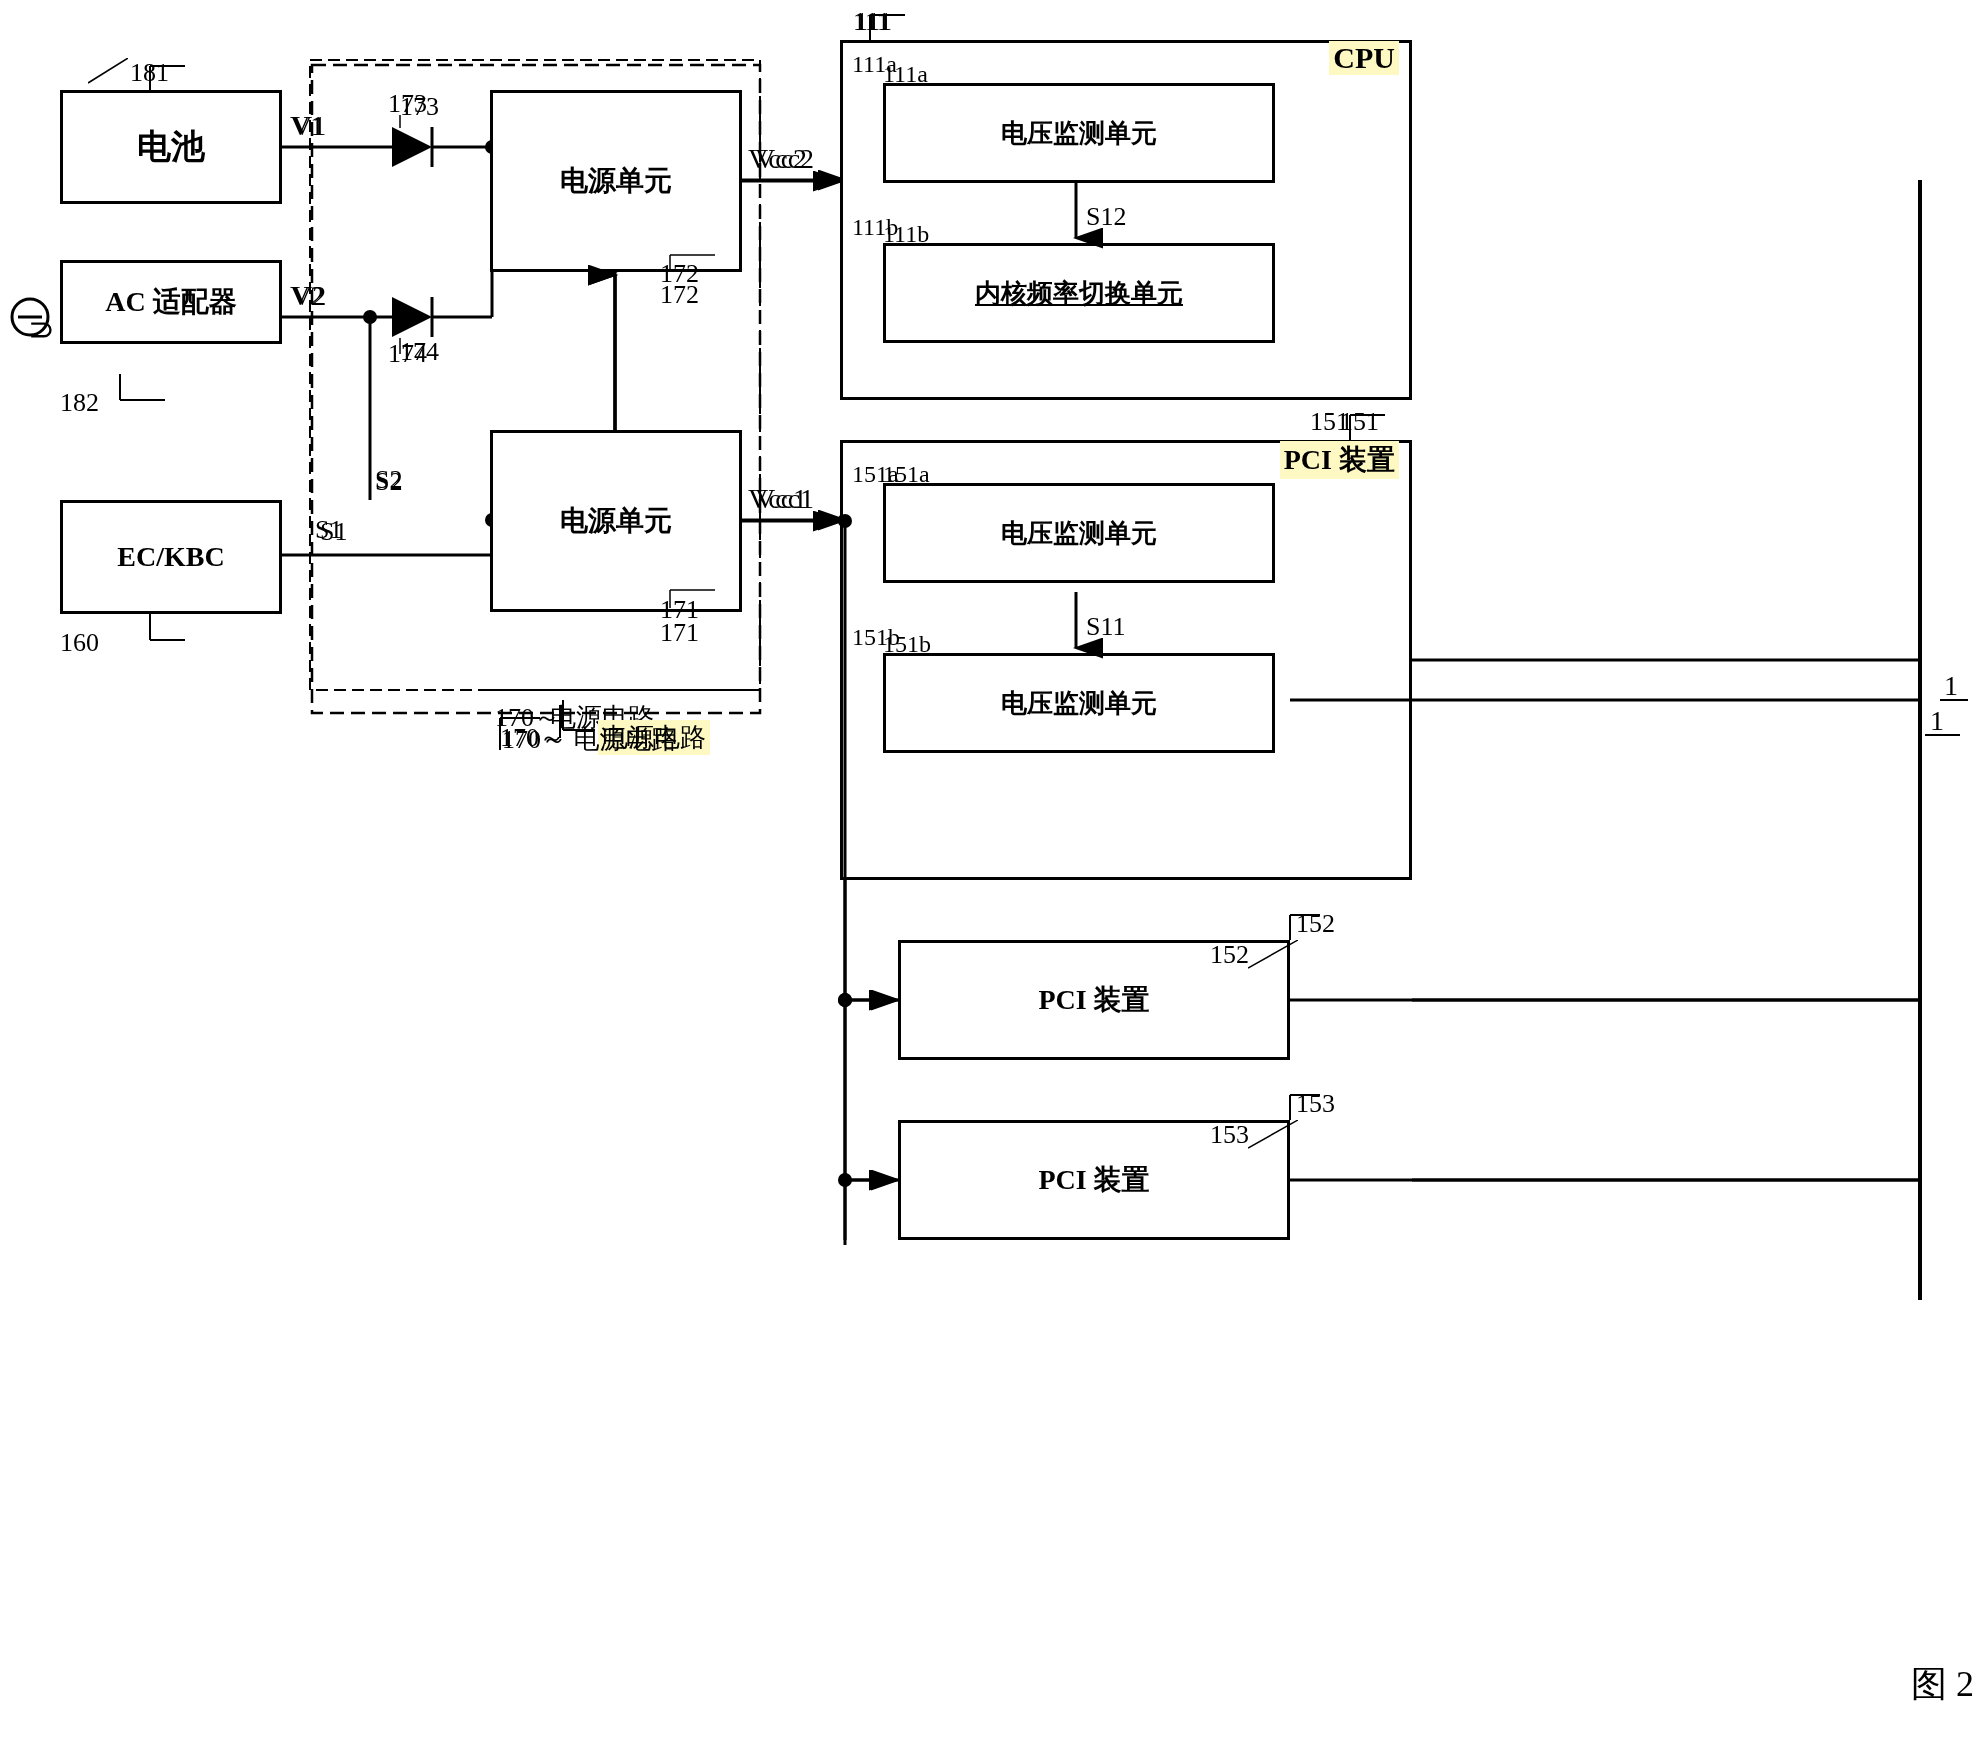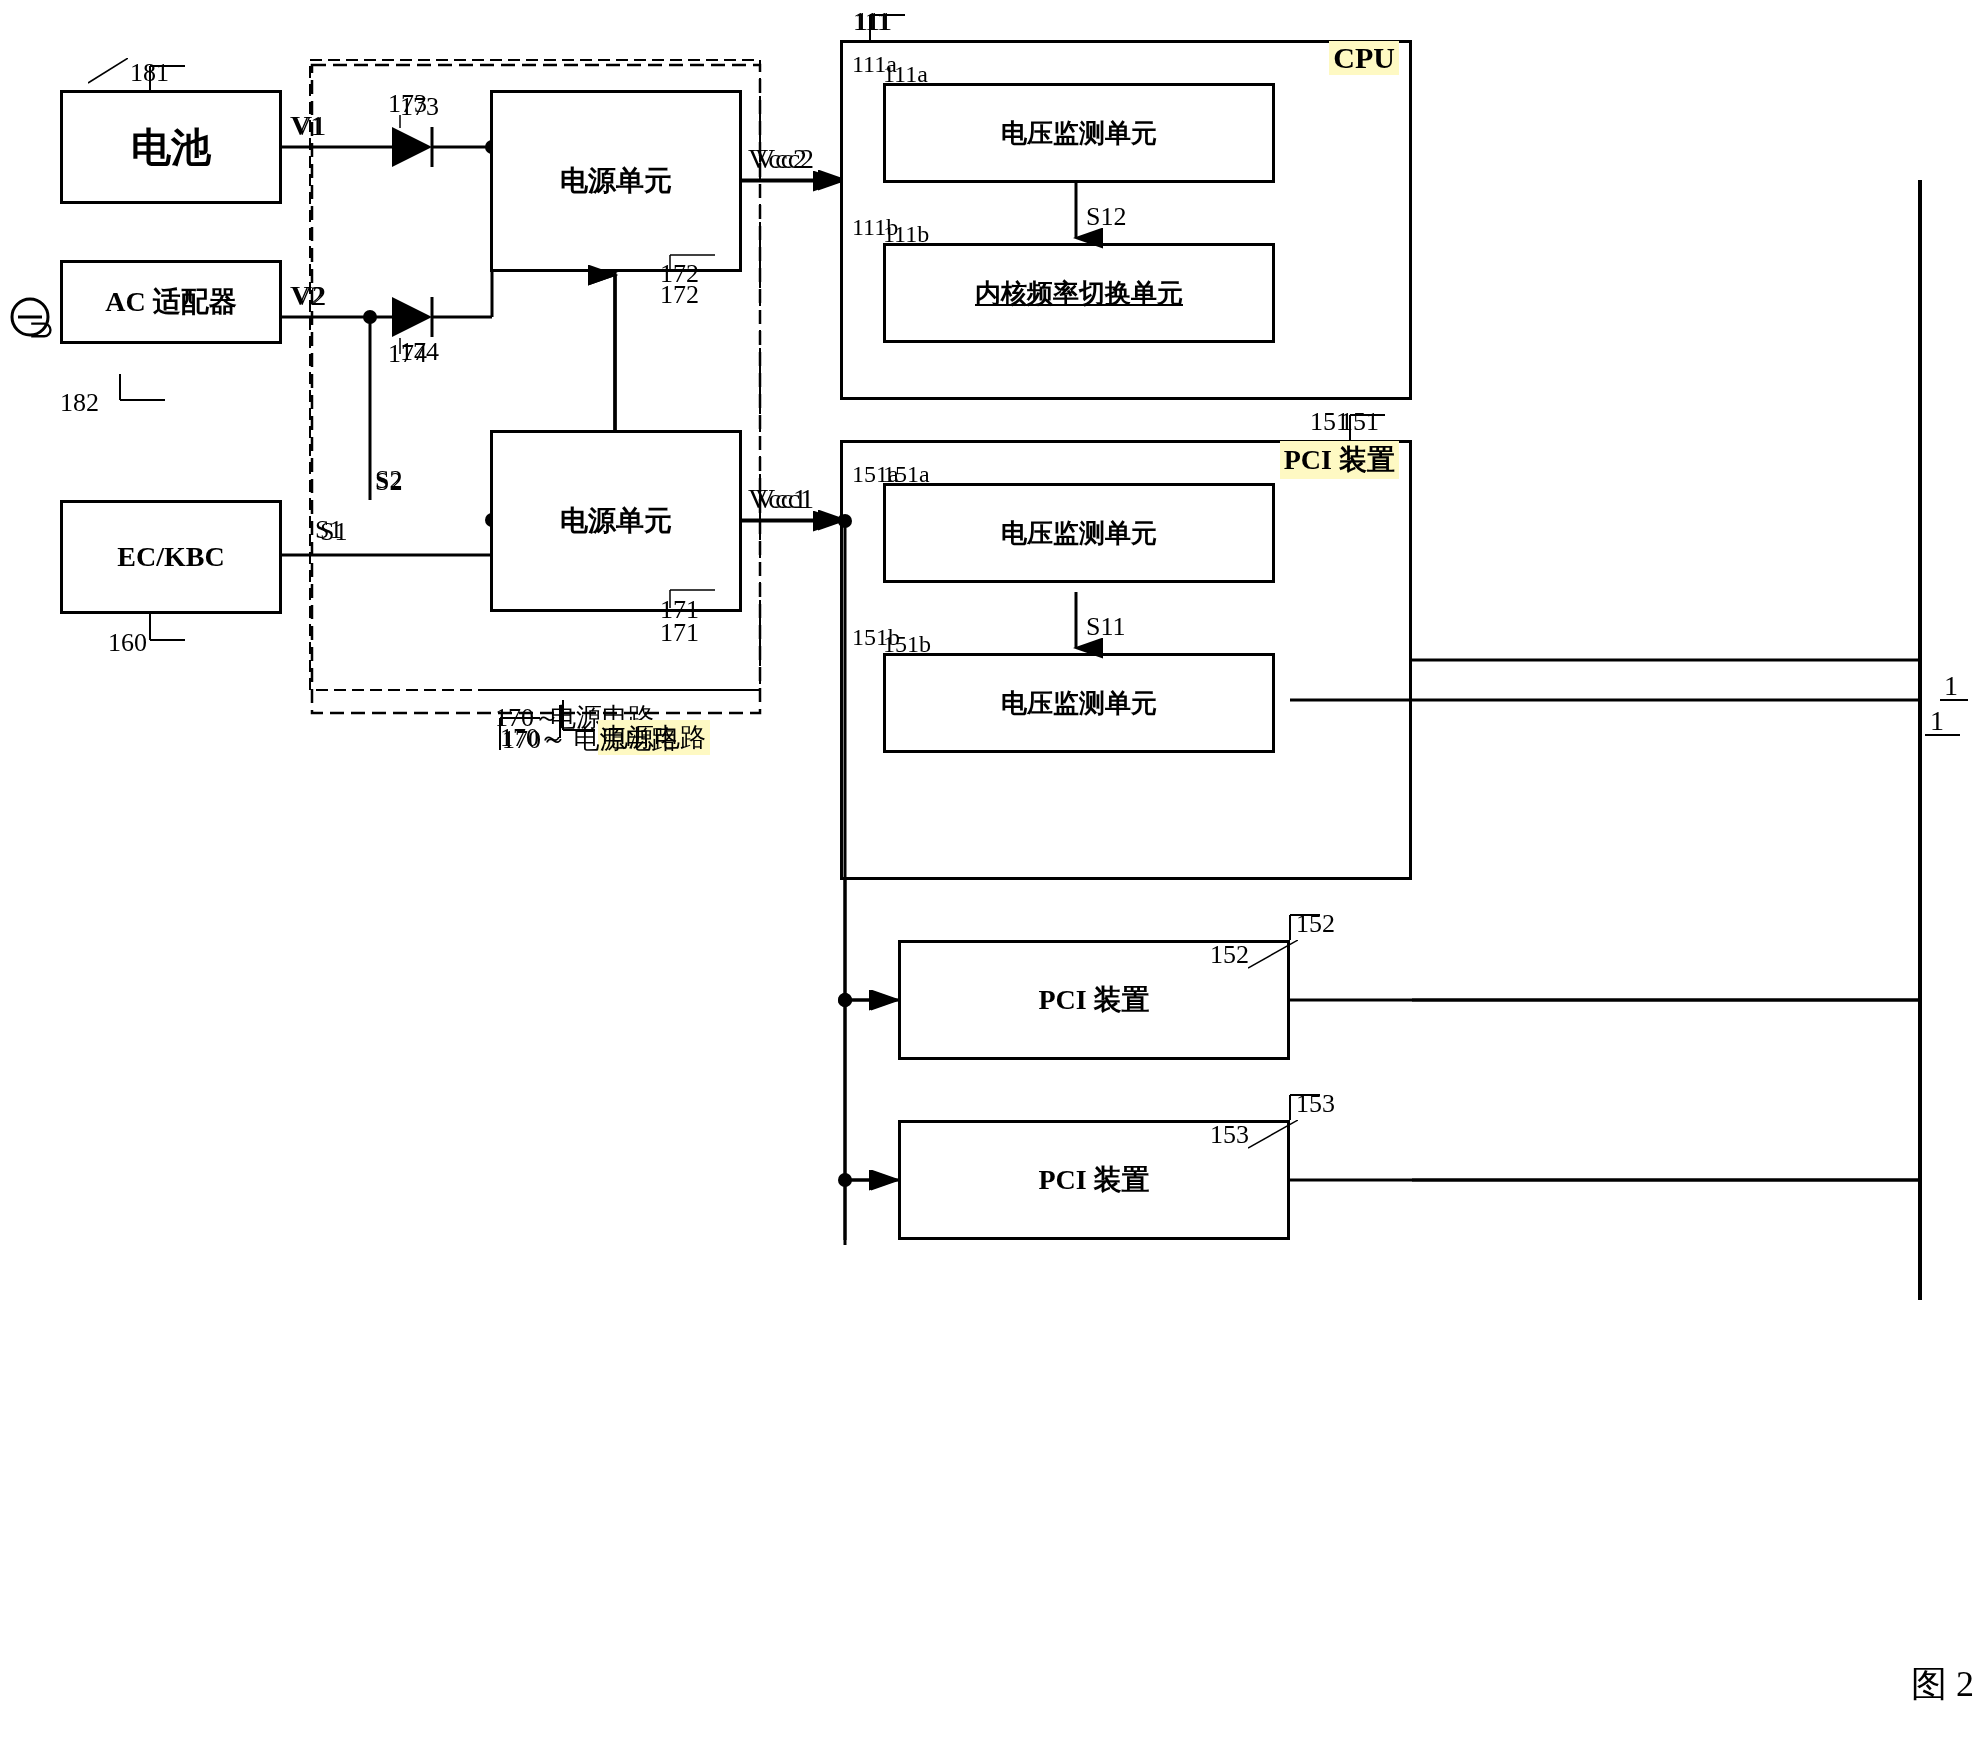--- a/index.html
+++ b/index.html
@@ -146,39 +146,39 @@
     <line x1="490" y1="690" x2="760" y2="690" stroke="#000" stroke-width="2"></line>
     <text x="495" y="726" font-size="26" font-family="serif">170～</text>
     <text x="550" y="726" font-size="26" font-family="serif">电源电路</text>
 
     <line x1="615" y1="430" x2="615" y2="275" stroke="#000" stroke-width="3" marker-end="url(#arrowDown)"></line>
 
     <text x="1930" y="730" font-size="28" font-family="serif">1</text>
     <line x1="1925" y1="735" x2="1960" y2="735" stroke="#000" stroke-width="2"></line>
   </svg>
 
-  <div class="box" style="left:60px;top:90px;width:222px;height:114px;font-size:40px;">
+  <div class="box" style="left:60px;top:90px;width:222px;height:114px;font-size:34px;">
     <span>电池</span>
   </div>
   <span class="ref-label" style="left:130px;top:58px;">181</span>
   <svg style="position:absolute;left:88px;top:58px;width:40px;height:30px;">
     <line x1="0" y1="25" x2="40" y2="0" stroke="#000" stroke-width="1.5"></line>
   </svg>
 
   <div class="box" style="left:60px;top:260px;width:222px;height:84px;font-size:28px;justify-content:center;">
     <span>AC 适配器</span>
   </div>
   <span class="ref-label" style="left:60px;top:388px;">182</span>
 
   <div style="position:absolute;left:28px;top:310px;font-size:32px;">⊃</div>
 
   <div class="box" style="left:60px;top:500px;width:222px;height:114px;font-size:28px;">
     <span>EC/KBC</span>
   </div>
-  <span class="ref-label" style="left:60px;top:628px;margin-left:48px;">160</span>
+  <span class="ref-label" style="left:60px;top:628px;">160</span>
 
   <div class="box" style="left:490px;top:90px;width:252px;height:182px;font-size:28px;">
     <span>电源单元</span>
   </div>
   <span class="ref-label" style="left:660px;top:280px;">172</span>
 
   <div class="box" style="left:490px;top:430px;width:252px;height:182px;font-size:28px;">
     <span>电源单元</span>
   </div>
   <span class="ref-label" style="left:660px;top:618px;">171</span>

